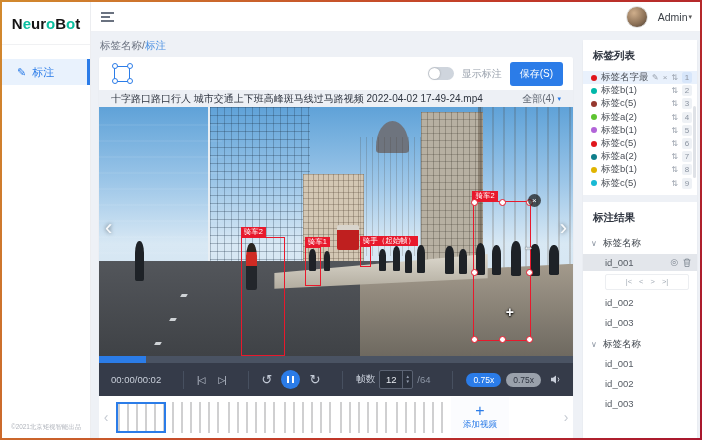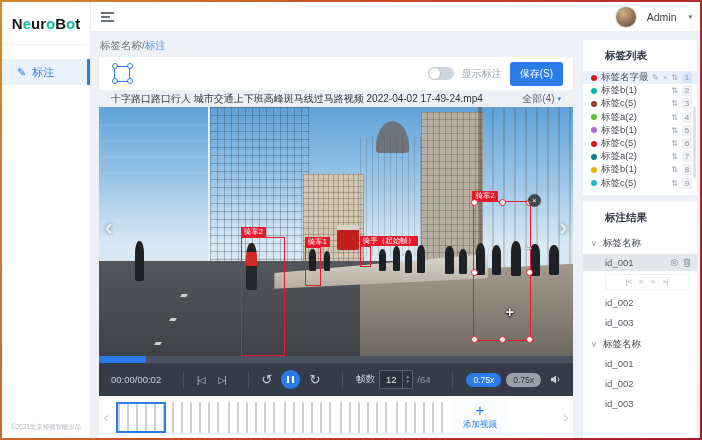--- a/index.html
+++ b/index.html
@@ -15,21 +15,21 @@
   .copyright{position:absolute;bottom:6px;left:0;right:0;text-align:center;font-size:8px;color:#b0b4bc;transform:scale(.8);white-space:nowrap;}
 
   
   .topbar{position:absolute;left:88px;top:0;right:0;height:30px;background:#fff;display:flex;align-items:center;justify-content:space-between;padding:0 8px 0 11px;box-sizing:border-box;z-index:5;border-bottom:1px solid #eef0f4;}
   .fold{display:flex;flex-direction:column;gap:2px;cursor:pointer;}
   .fold i{display:block;height:2px;background:#6a7280;}
   .fold i:nth-child(1){width:13px}.fold i:nth-child(2){width:9px}.fold i:nth-child(3){width:13px}
   .topbar-right{display:flex;align-items:center;gap:10px;}
   .back-btn{border:1px solid #2b7ce8;color:#2b7ce8;background:#fff;border-radius:3px;font-size:10px;padding:3px 10px;cursor:pointer;font-family:inherit;}
   .avatar{width:20px;height:20px;border-radius:50%;background:radial-gradient(circle at 35% 30%,#cfae8b,#8a6f55 60%,#4e4036 95%);border:1px solid #e3e3e3;}
-  .admin{font-size:10.5px;color:#3a3f46;display:flex;align-items:center;gap:12px;cursor:pointer;}
+  .admin{font-size:10.5px;color:#3a3f46;display:flex;align-items:center;gap:1px;cursor:pointer;}
   .admin .ca{font-size:7px;color:#555;}
 
   
   .breadcrumb{position:absolute;left:98px;top:37px;font-size:10.5px;color:#6b7280;z-index:2;}
   .breadcrumb .cur{color:#4a90e2;}
 
   
   .card{position:absolute;left:97px;top:55px;width:474px;background:#fff;border-radius:2px;box-shadow:0 1px 2px rgba(0,0,0,.05);z-index:2;}
   .card-toolbar{height:33px;display:flex;align-items:center;justify-content:space-between;padding:0 10px;}
   .rect-tool{width:14px;height:14px;border:1.5px solid #2b7ce8;position:relative;margin-left:5px;cursor:pointer;}
@@ -104,21 +104,21 @@
   .thumb-row{display:flex;gap:6px;}
   .thumb{width:50px;height:31px;box-sizing:border-box;background:linear-gradient(180deg,#8fc0e6 0 26%,#cdbb9b 26% 40%,#b2a68f 40% 58%,#686c71 58% 100%);background-image:repeating-linear-gradient(90deg,rgba(40,40,45,.22) 0 2px,transparent 2px 9px);cursor:pointer;}
   .thumb.selected{border:2px solid #2b7ce8;}
   .add-video{width:58px;height:40px;display:flex;flex-direction:column;align-items:center;justify-content:center;color:#2b7ce8;background:#fbfcfe;cursor:pointer;}
   .add-video .plus{font-size:16px;line-height:14px;}
   .add-video .lbl{font-size:8.5px;margin-top:1px;}
 
   
   .right-panel{position:absolute;left:581px;top:38px;width:114px;bottom:0;background:#fff;z-index:2;font-size:10px;box-shadow:0 1px 2px rgba(0,0,0,.05);}
   .rp-sec1{position:relative;padding-top:9px;}
-  .rp-title{font-weight:bold;color:#2f3540;font-size:10.5px;padding:0 10px 8px;margin-left:12px;}
+  .rp-title{font-weight:bold;color:#2f3540;font-size:10.5px;padding:0 10px 8px;}
   .add-tag{display:block;margin:0 auto 5px;width:96px;height:19px;border:1px solid #8fb8ea;color:#2b7ce8;background:#fff;border-radius:3px;font-size:9px;cursor:pointer;font-family:inherit;}
   .tag-row{display:flex;align-items:center;height:13.2px;padding:0 5px 0 8px;gap:4px;font-size:9.5px;color:#4a4f57;cursor:pointer;}
   .tag-row.selected{background:#e9f1fc;}
   .tag-dot{width:6px;height:6px;border-radius:50%;flex:none;}
   .tag-name{flex:1;white-space:nowrap;overflow:hidden;}
   .tag-ico{color:#9aa2ad;font-size:8px;}
   .tag-idx{width:10px;height:11px;background:#eef1f5;color:#8a93a0;font-size:8px;display:flex;align-items:center;justify-content:center;border-radius:2px;}
   .tag-row.selected .tag-idx{background:#d7e6fa;}
   .rp-scrollbar{position:absolute;right:1px;top:66px;width:3px;height:72px;background:#dfe2e7;border-radius:2px;}
   .rp-divider{height:7px;background:#eef1f6;margin-top:5px;}

